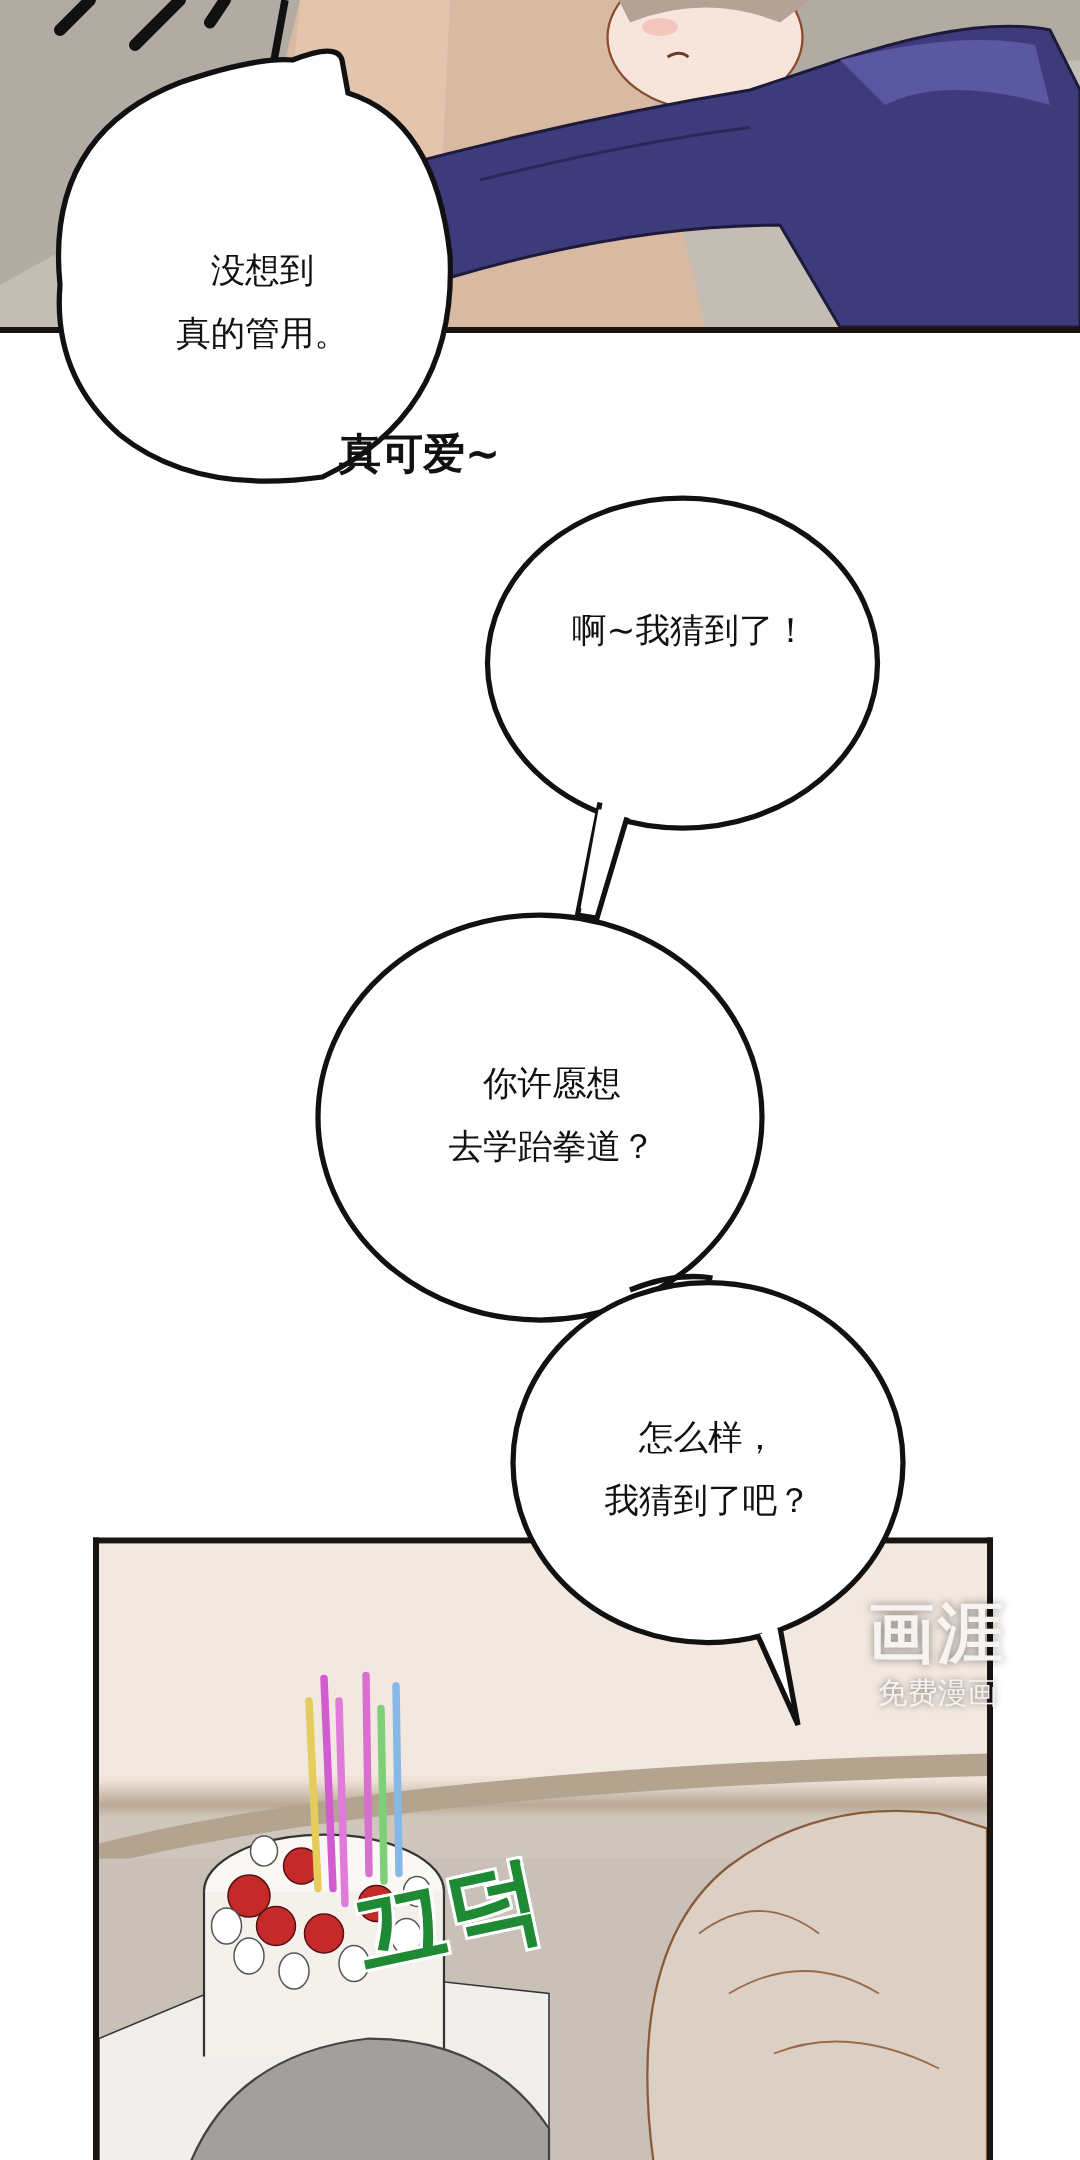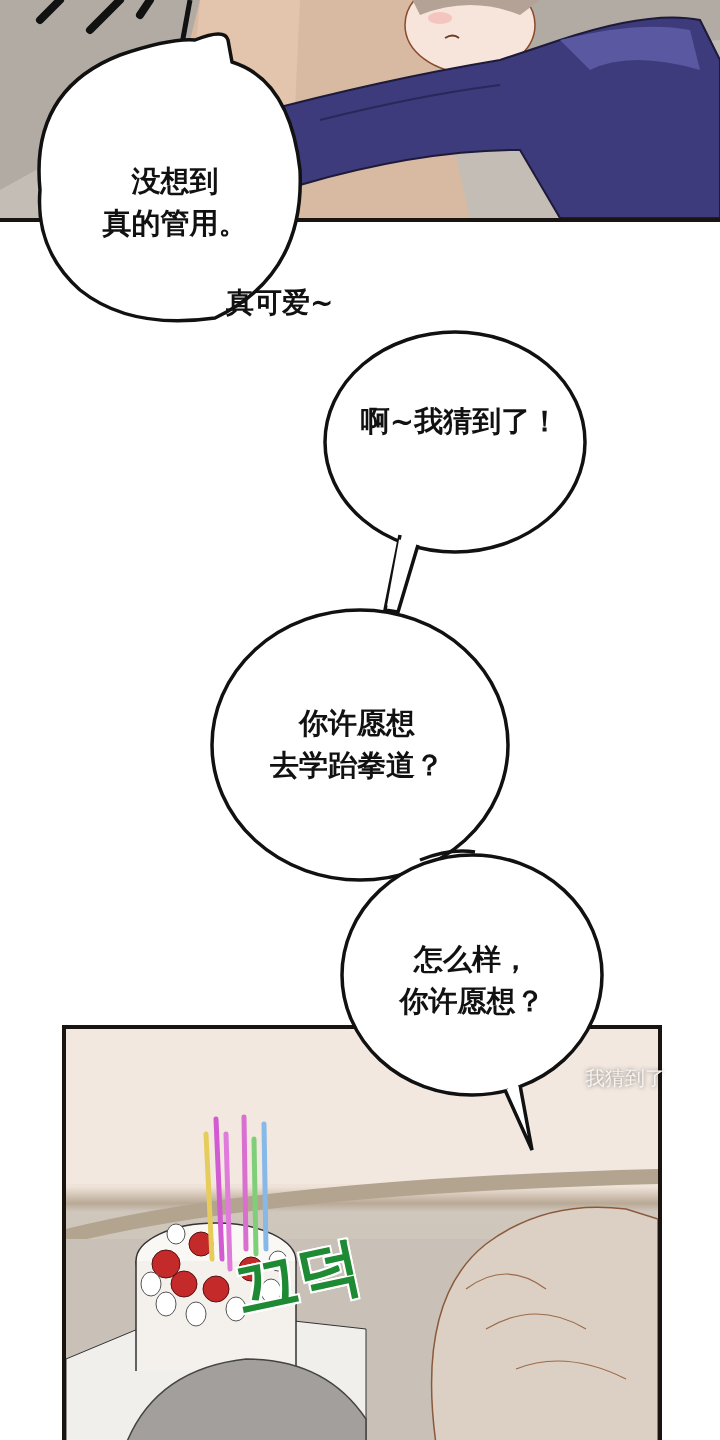--- a/index.html
+++ b/index.html
@@ -5,22 +5,22 @@
   html, body { margin: 0; padding: 0; background: #ffffff; }
   body { width: 720px; height: 1440px; position: relative; overflow: hidden;
          font-family: "DejaVu Sans", "Liberation Sans", sans-serif; }
   .panel { position: absolute; overflow: hidden; }
   .panel-top { left: 0; top: 0; width: 720px; height: 218px;
     background: linear-gradient(180deg, #b9b4ae 0%, #cfc8c0 40%, #c9c2ba 100%);
     border-bottom: 4px solid #1a1410; }
   .panel-bottom { left: 62px; top: 1025px; width: 592px; height: 415px;
     border: 4px solid #1a1410; border-bottom: none;
     background: linear-gradient(180deg, #f4ebe4 0%, #efe3d9 38%, #b9a996 42%, #cfc6bc 44%, #c8c0b7 100%); }
-  .bubble-text { position: absolute; color: #111; font-weight: bold; text-align: center;
-    font-size: 29px; line-height: 42px; white-space: pre-line; }
+  .bubble-text { position: absolute; color: #111; font-weight: normal; text-align: center;
+    font-size: 23px; line-height: 42px; white-space: pre-line; }
   svg { position: absolute; left: 0; top: 0; }
   .sfx-text { position: absolute; font-weight: bold; color: #111; font-size: 28px; }
   .watermark { position: absolute; right: 30px; top: 1065px; width: 130px; text-align: center; }
   .wm-logo { font-size: 44px; font-weight: bold; color: #f6f3f0; letter-spacing: 2px;
     text-shadow: 0 0 6px rgba(0,0,0,0.45); line-height: 50px; }
   .wm-sub { font-size: 20px; color: #f6f3f0; text-shadow: 0 0 4px rgba(0,0,0,0.5); line-height: 26px; }
   .korean-sfx { position: absolute; left: 230px; top: 1230px; font-size: 64px; font-weight: bold;
     color: #1e8a34; transform: rotate(-12deg);
     text-shadow: 2px 2px 0 #fff, -2px -2px 0 #fff, 2px -2px 0 #fff, -2px 2px 0 #fff; }
 </style>
@@ -118,22 +118,23 @@
     <path d="M505,1090 L532,1150 L520,1085" fill="#ffffff" stroke="#111" stroke-width="3.5"></path>
     <path d="M508,1088 L518,1086" stroke="#ffffff" stroke-width="6"></path>
   </g>
 
   <path d="M420,860 Q450,848 475,852" stroke="#111" stroke-width="3.5" fill="none"></path>
 </svg>
 
 <div class="bubble-text" style="left:60px; top:160px; width:230px;">没想到
 真的管用。</div>
 <div class="bubble-text" style="left:340px; top:400px; width:240px;">啊~我猜到了！</div>
-<div class="bubble-text" style="left:237px; top:702px; width:240px;">你许愿想
+<div class="bubble-text" style="left:248px; top:702px; width:240px;">你许愿想
 去学跆拳道？</div>
 <div class="bubble-text" style="left:352px; top:938px; width:240px;">怎么样，
-你许愿想？</div>
+我猜到了吧？</div>
 
 <div class="sfx-text" style="left:226px; top:284px;">真可爱~</div>
 
 <div class="watermark">
-  <div class="wm-sub">我猜到了</div>
+  <div class="wm-logo">画涯</div>
+  <div class="wm-sub">免费漫画</div>
 </div>
 
 </body></html>

